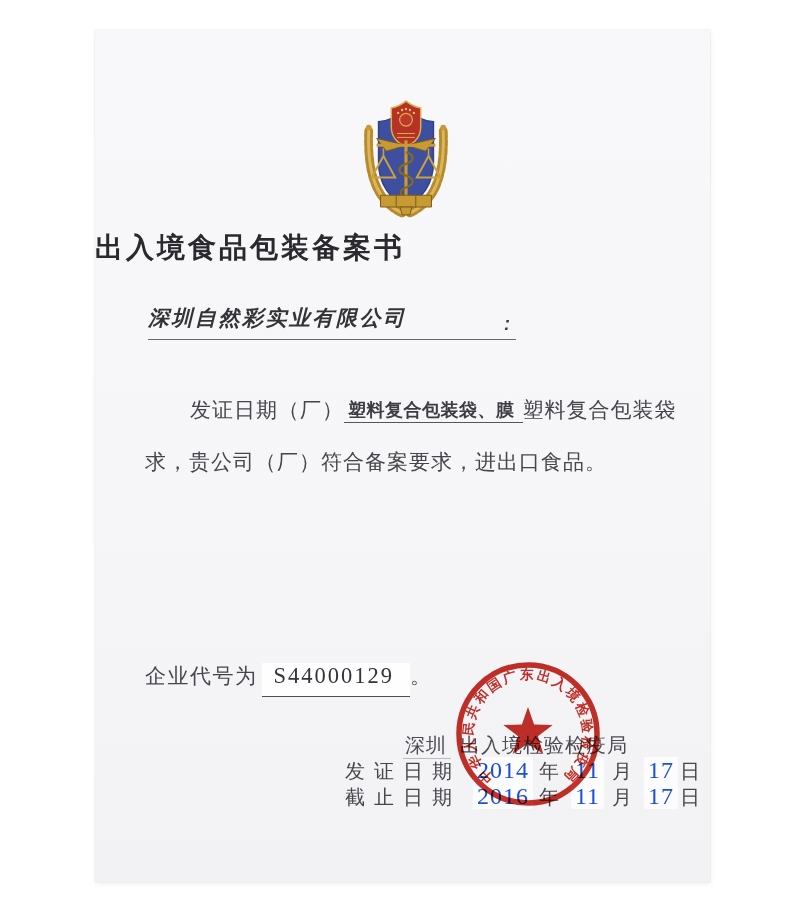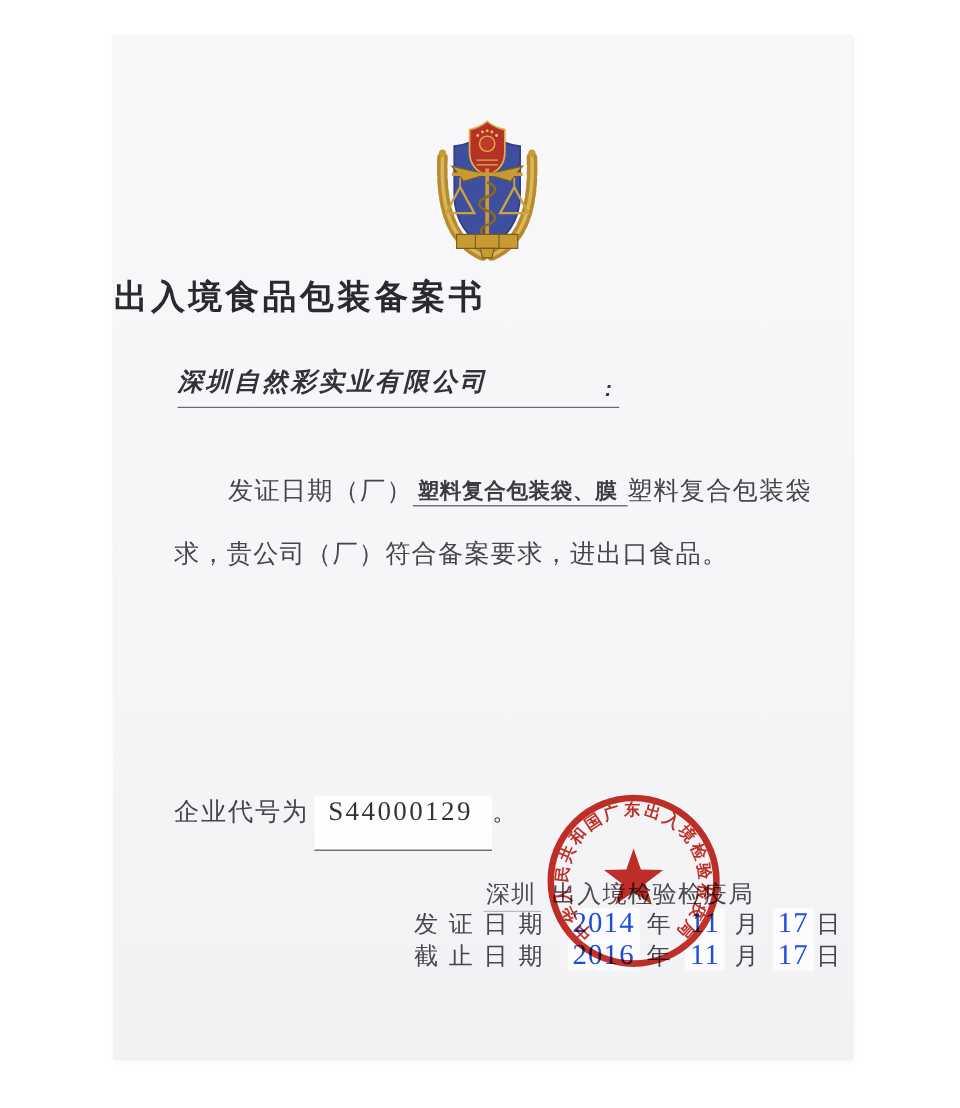--- a/index.html
+++ b/index.html
@@ -15,21 +15,21 @@
          border-bottom:1.5px solid #67676d;padding-bottom:7px;font-style:italic;}
   .company-name{font-size:21px;font-weight:700;letter-spacing:2.5px;color:#323237;}
   .company-colon{position:absolute;right:6px;bottom:4px;font-size:18px;font-weight:700;color:#3a3a40;}
   .para{position:absolute;left:50px;top:368px;width:545px;color:#45454b;}
   .pline{height:52px;line-height:24px;font-size:21px;letter-spacing:1px;white-space:nowrap;}
   .indent{display:inline-block;width:45px;}
   .filled{font-size:18px;font-weight:700;letter-spacing:0.5px;color:#3c3c42;
           border-bottom:1.2px solid #55555b;padding:0 8px 2px 4px;position:relative;top:-1px;}
   .code-row{position:absolute;left:50px;top:632px;font-size:21px;letter-spacing:1.5px;color:#45454b;white-space:nowrap;}
   .code-value{font-family:"Liberation Serif",serif;font-size:22.5px;letter-spacing:2px;color:#33333a;
-          border-bottom:1.2px solid #4e4e54;padding:0 16px 20px 12px;margin-left:4px;
+          border-bottom:1.2px solid #4e4e54;padding:0 16px 8px 12px;margin-left:4px;
           background:rgba(255,255,255,0.85);}
   .issuer-row{position:absolute;left:308px;top:702px;font-family:"Liberation Serif",serif;
           font-size:20px;letter-spacing:1px;color:#4b4b52;white-space:nowrap;}
   .issuer-city{border-bottom:1px solid #b9b9bf;padding:0 4px 2px 2px;margin-right:9px;margin-top:24px;}
   .date-row{position:absolute;left:250px;font-family:"Liberation Serif",serif;
           font-size:20px;color:#46464d;white-space:nowrap;}
   .date-issue{top:727px;}
   .date-expiry{top:753px;}
   .dlabel{letter-spacing:9px;margin-right:12px;}
   .num{font-size:24px;background:rgba(253,253,254,0.92);padding:0 4px;letter-spacing:1px;color:#1d4ed8;}

